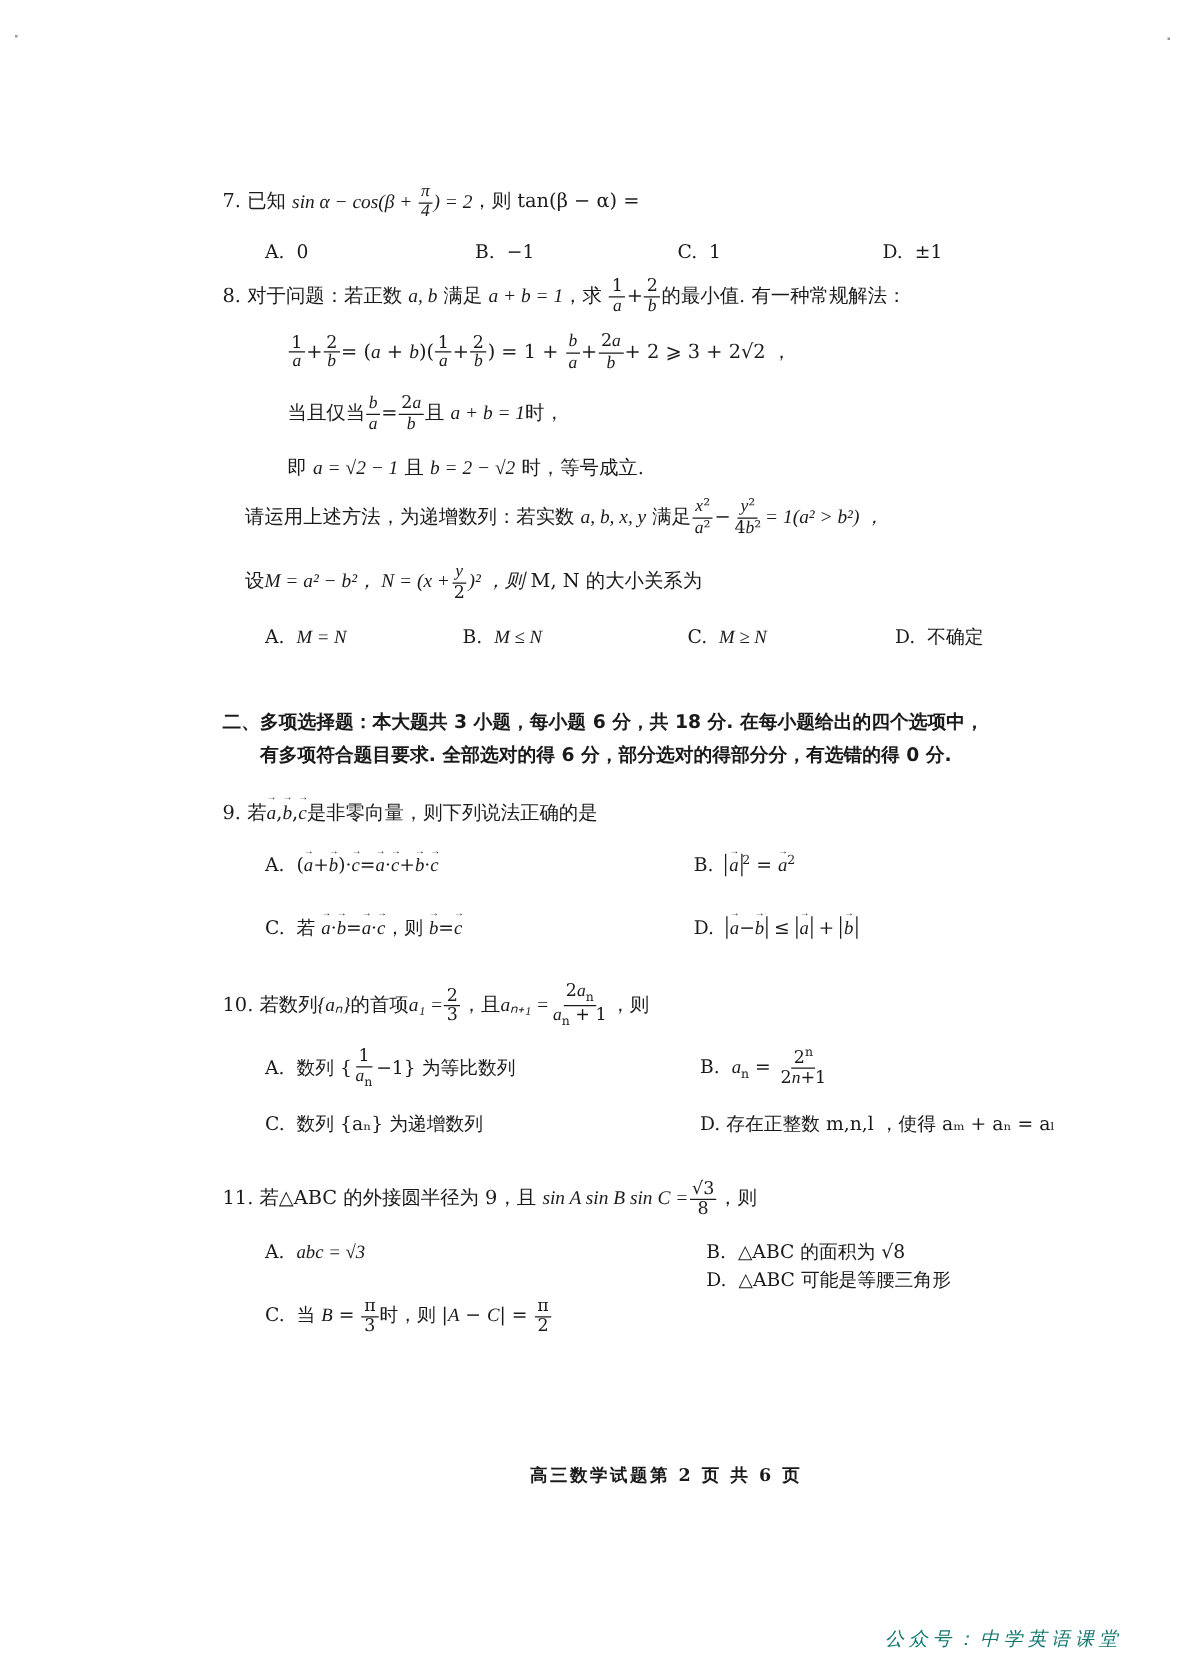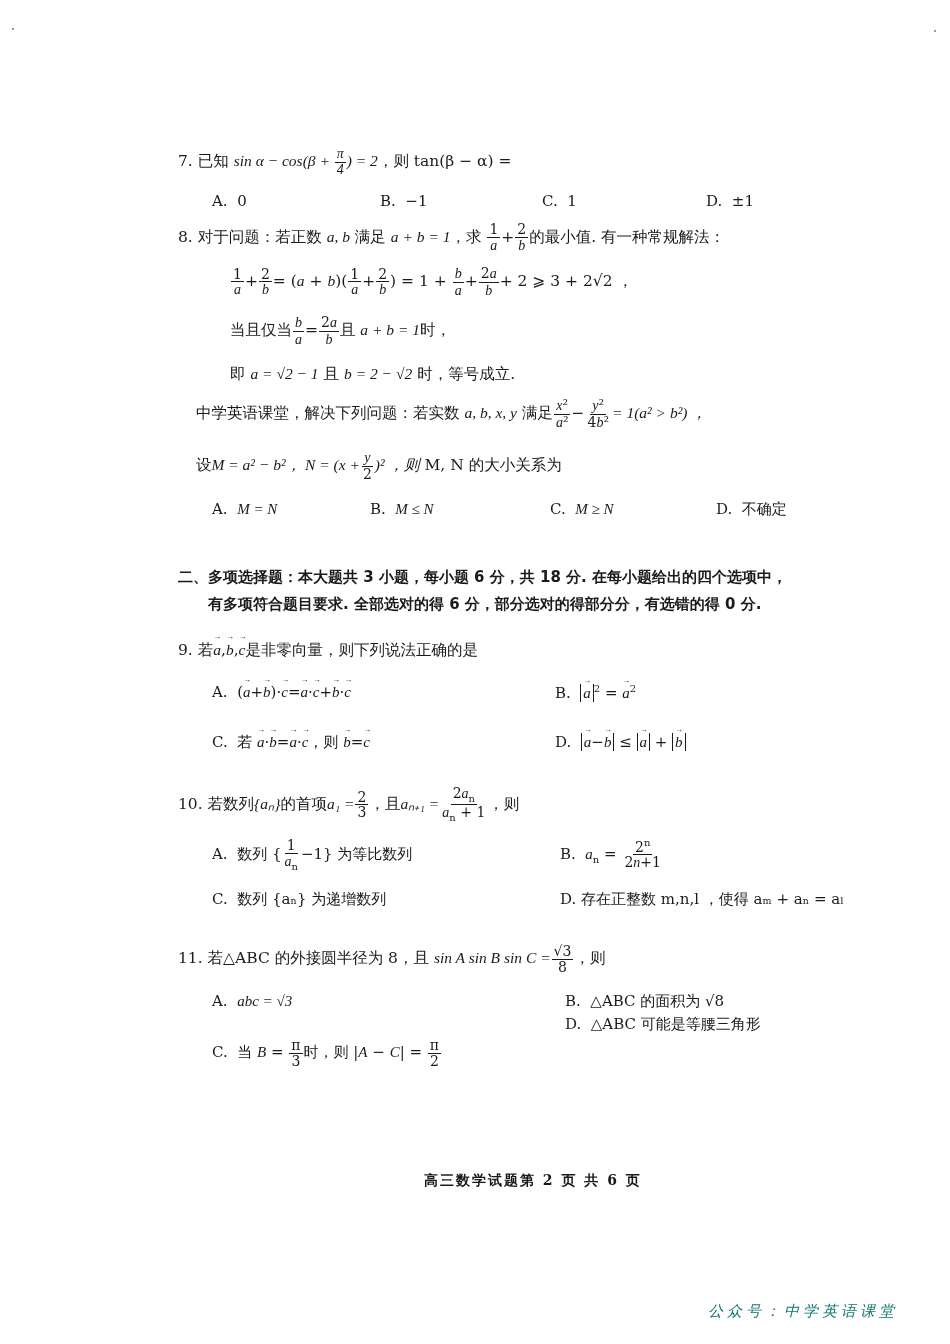--- a/index.html
+++ b/index.html
@@ -81,21 +81,21 @@
       <span><i>a</i></span>
     </span>=<span class="frac">
       <span>2<i>a</i></span>
       <span><i>b</i></span>
     </span><span>且</span> <i>a + b = 1</i><span>时，</span>
 </div>
 <div class="abs q" style="left:230px;top:364px;">
   <span>即</span> <i>a = √2 − 1</i> <span>且</span> <i>b = 2 − √2</i> <span>时，等号成立.</span>
 </div>
 <div class="abs q" style="left:196px;top:398px;">
-  <span>中学英语课堂，解决下列问题：若实数</span> <i>a, b, x, y</i> <span>满足</span><span class="frac">
+  <span>请运用上述方法，为递增数列：若实数</span> <i>a, b, x, y</i> <span>满足</span><span class="frac">
       <span><i>x</i>²</span>
       <span><i>a</i>²</span>
     </span>−<span class="frac">
       <span><i>y</i>²</span>
       <span>4<i>b</i>²</span>
     </span><i>= 1(a² &gt; b²) ，</i>
 </div>
 <div class="abs q" style="left:196px;top:450px;">
   <span>设</span><i>M = a² − b²</i><i>， N = (x +</i><span class="frac">
       <span><i>y</i></span>
@@ -151,21 +151,21 @@
 </div>
 <div class="abs opt" style="left:212px;top:890px;">
   <span>C.</span>&nbsp;&nbsp;<span>数列 {aₙ} 为递增数列</span>
 </div>
 <div class="abs opt" style="left:560px;top:890px;">
   <span>D.</span>&nbsp;<span>存在正整数 m,n,l ，使得 aₘ + aₙ = aₗ</span>
 </div>
 
 <div class="abs q" style="left:178px;top:944px;">
   <span>11.</span>
-  <span>若△ABC 的外接圆半径为 8，且</span> <i>sin A sin B sin C =</i><span class="frac">
+  <span>若△ABC 的外接圆半径为 9，且</span> <i>sin A sin B sin C =</i><span class="frac">
       <span>√3</span>
       <span>8</span>
     </span><span>，则</span>
 </div>
 <div class="abs opt" style="left:212px;top:992px;">
   <span>A.</span>&nbsp;&nbsp;<i>abc = √3</i>
 </div>
 <div class="abs opt" style="left:565px;top:992px;">
   <span>B.</span>&nbsp;&nbsp;<span>△ABC 的面积为 √8</span>
 </div>

